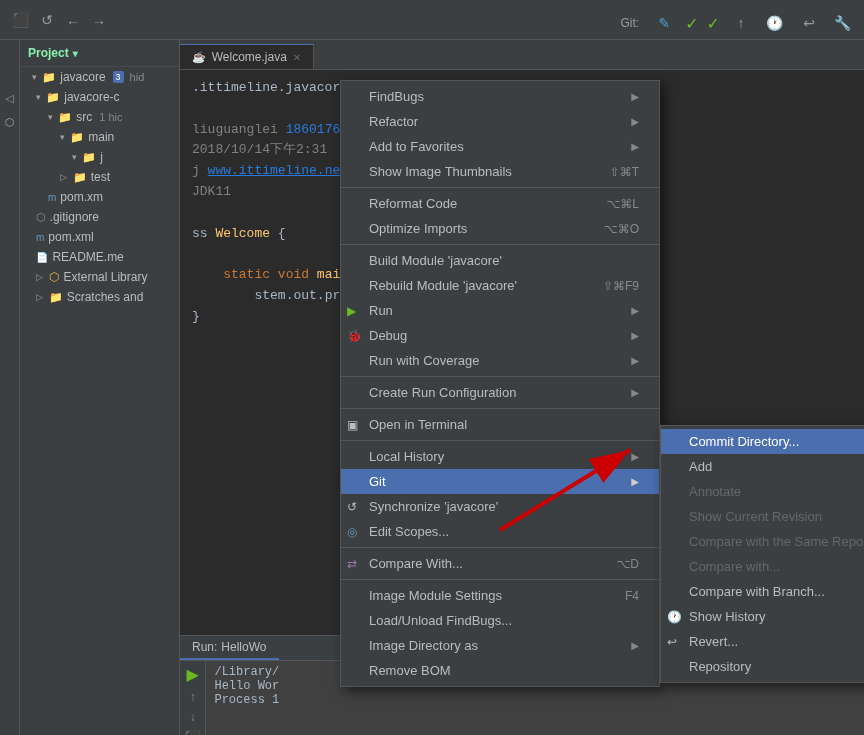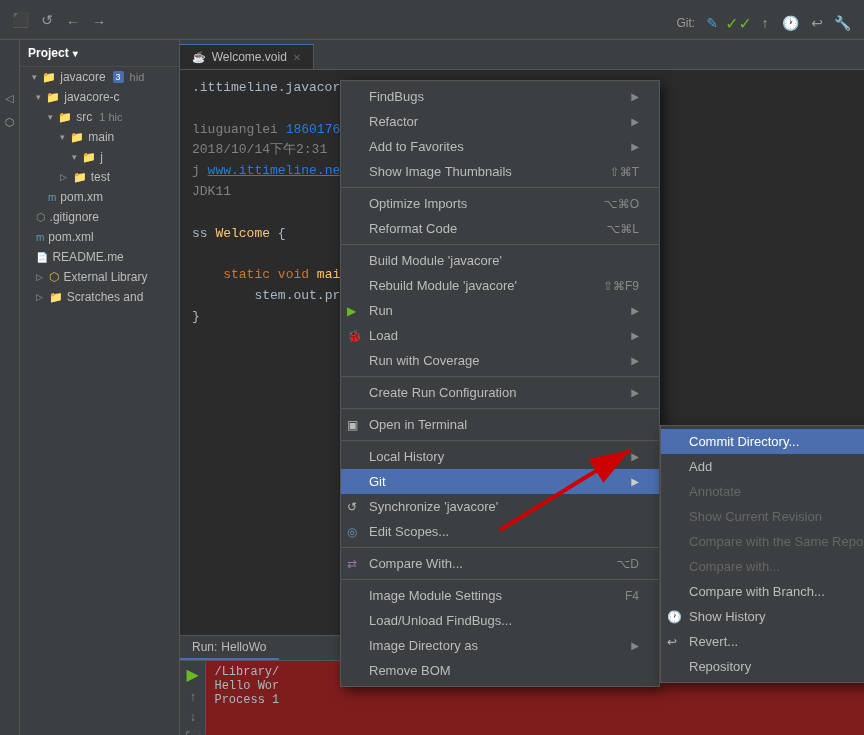--- a/index.html
+++ b/index.html
@@ -33,21 +33,21 @@
       justify-content: center;
       margin: 0 2px;
       color: #9b9b9b;
       font-size: 14px;
       cursor: pointer;
     }
     .toolbar-spacer { flex: 1; }
     .toolbar-git-section {
       display: flex;
       align-items: center;
-      gap: 0;
+      gap: 8px;
       font-size: 12px;
       color: #9b9b9b;
       margin-top: 7px;
     }
     .git-label { color: #9b9b9b; margin-right: 4px; }
     .git-check { color: #6ab825; font-size: 16px; }
     .git-check2 { color: #6ab825; font-size: 16px; }
 
     
     .main-layout {
@@ -63,21 +63,21 @@
       padding-top: 0;
       flex-shrink: 0;
       overflow: hidden;
     }
     .sidebar-header {
       display: flex;
       align-items: center;
       padding: 6px 8px;
       font-size: 12px;
       font-weight: bold;
-      color: #ffffff;
+      color: #86efac;
       border-bottom: 1px solid #4a4a4a;
     }
     .sidebar-item {
       padding: 3px 8px 3px 12px;
       font-size: 12px;
       cursor: pointer;
       display: flex;
       align-items: center;
       gap: 4px;
       white-space: nowrap;
@@ -191,21 +191,21 @@
     .str { color: #6a8759; }
     .classname { color: #ffc66d; text-align: right; }
     .method { color: #ffc66d; }
     .type { color: #6897bb; }
     .link { color: #287bde; text-decoration: underline; }
     .email { color: #287bde; }
 
     
     .run-panel {
       height: 100px;
-      background: #7f1d1d;
+      background: #404040;
       border-top: 1px solid #555;
       display: flex;
       flex-direction: column;
     }
     .run-tabs {
       display: flex;
       background: #3c3f41;
       border-bottom: 1px solid #555;
     }
     .run-tab {
@@ -370,21 +370,21 @@
       <span class="folder-icon">📁</span>
       <span>Scratches and</span>
     </div>
   </div>
 
   <div style="flex:1; display:flex; flex-direction:column; position:relative;">
 
     <div class="editor-tabs">
       <div class="editor-tab active">
         <span style="color:#4b9fd5;font-size:11px;">☕</span>
-        <span>Welcome.void</span>
+        <span>Welcome.java</span>
         <span class="tab-close">✕</span>
       </div>
     </div>
 
     <div class="editor-content">
       <div class="code-line"><span style="color:#a9b7c6;">.ittimeline.javacore.object;</span></div>
       <div class="code-line">&nbsp;</div>
       <div class="code-line">
         <span style="color:#808080;">liuguanglei </span><span class="email">18601767221@163.com</span>
       </div>
@@ -446,45 +446,45 @@
         <span class="menu-arrow">▶</span>
       </div>
       <div class="menu-item">
         <span>Show Image Thumbnails</span>
         <span class="shortcut">⇧⌘T</span>
       </div>
 
       <div class="menu-separator"></div>
 
       <div class="menu-item">
+        <span>Reformat Code</span>
+        <span class="shortcut">⌥⌘L</span>
+      </div>
+      <div class="menu-item">
         <span>Optimize Imports</span>
         <span class="shortcut">⌥⌘O</span>
       </div>
-      <div class="menu-item">
-        <span>Reformat Code</span>
-        <span class="shortcut">⌥⌘L</span>
-      </div>
 
       <div class="menu-separator"></div>
 
       <div class="menu-item">
         <span>Build Module 'javacore'</span>
       </div>
       <div class="menu-item">
         <span>Rebuild Module 'javacore'</span>
         <span class="shortcut">⇧⌘F9</span>
       </div>
       <div class="menu-item">
         <span class="menu-item-icon" style="color:#6ab825;">▶</span>
         <span>Run</span>
         <span class="menu-arrow">▶</span>
       </div>
       <div class="menu-item">
         <span class="menu-item-icon" style="color:#e8b444;">🐞</span>
-        <span>Load</span>
+        <span>Debug</span>
         <span class="menu-arrow">▶</span>
       </div>
       <div class="menu-item">
         <span>Run with Coverage</span>
         <span class="menu-arrow">▶</span>
       </div>
 
       <div class="menu-separator"></div>
 
       <div class="menu-item">

